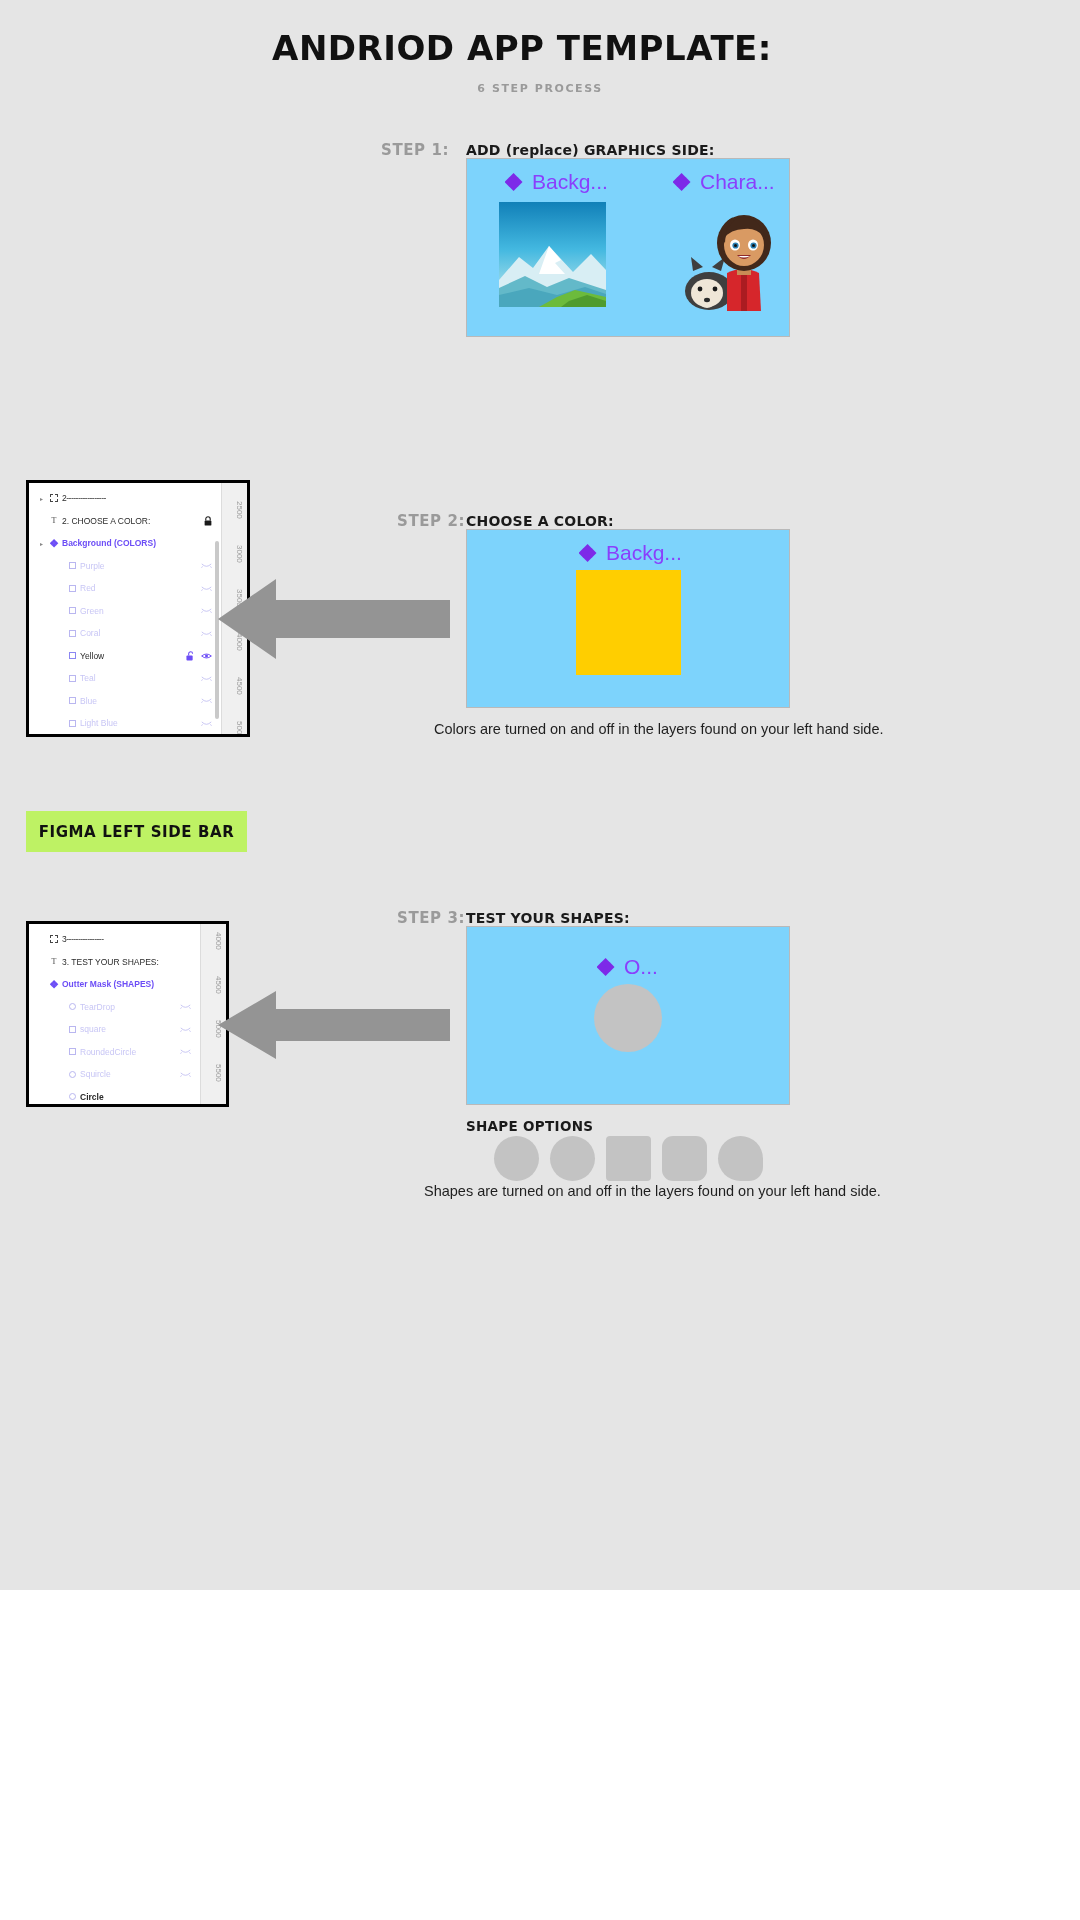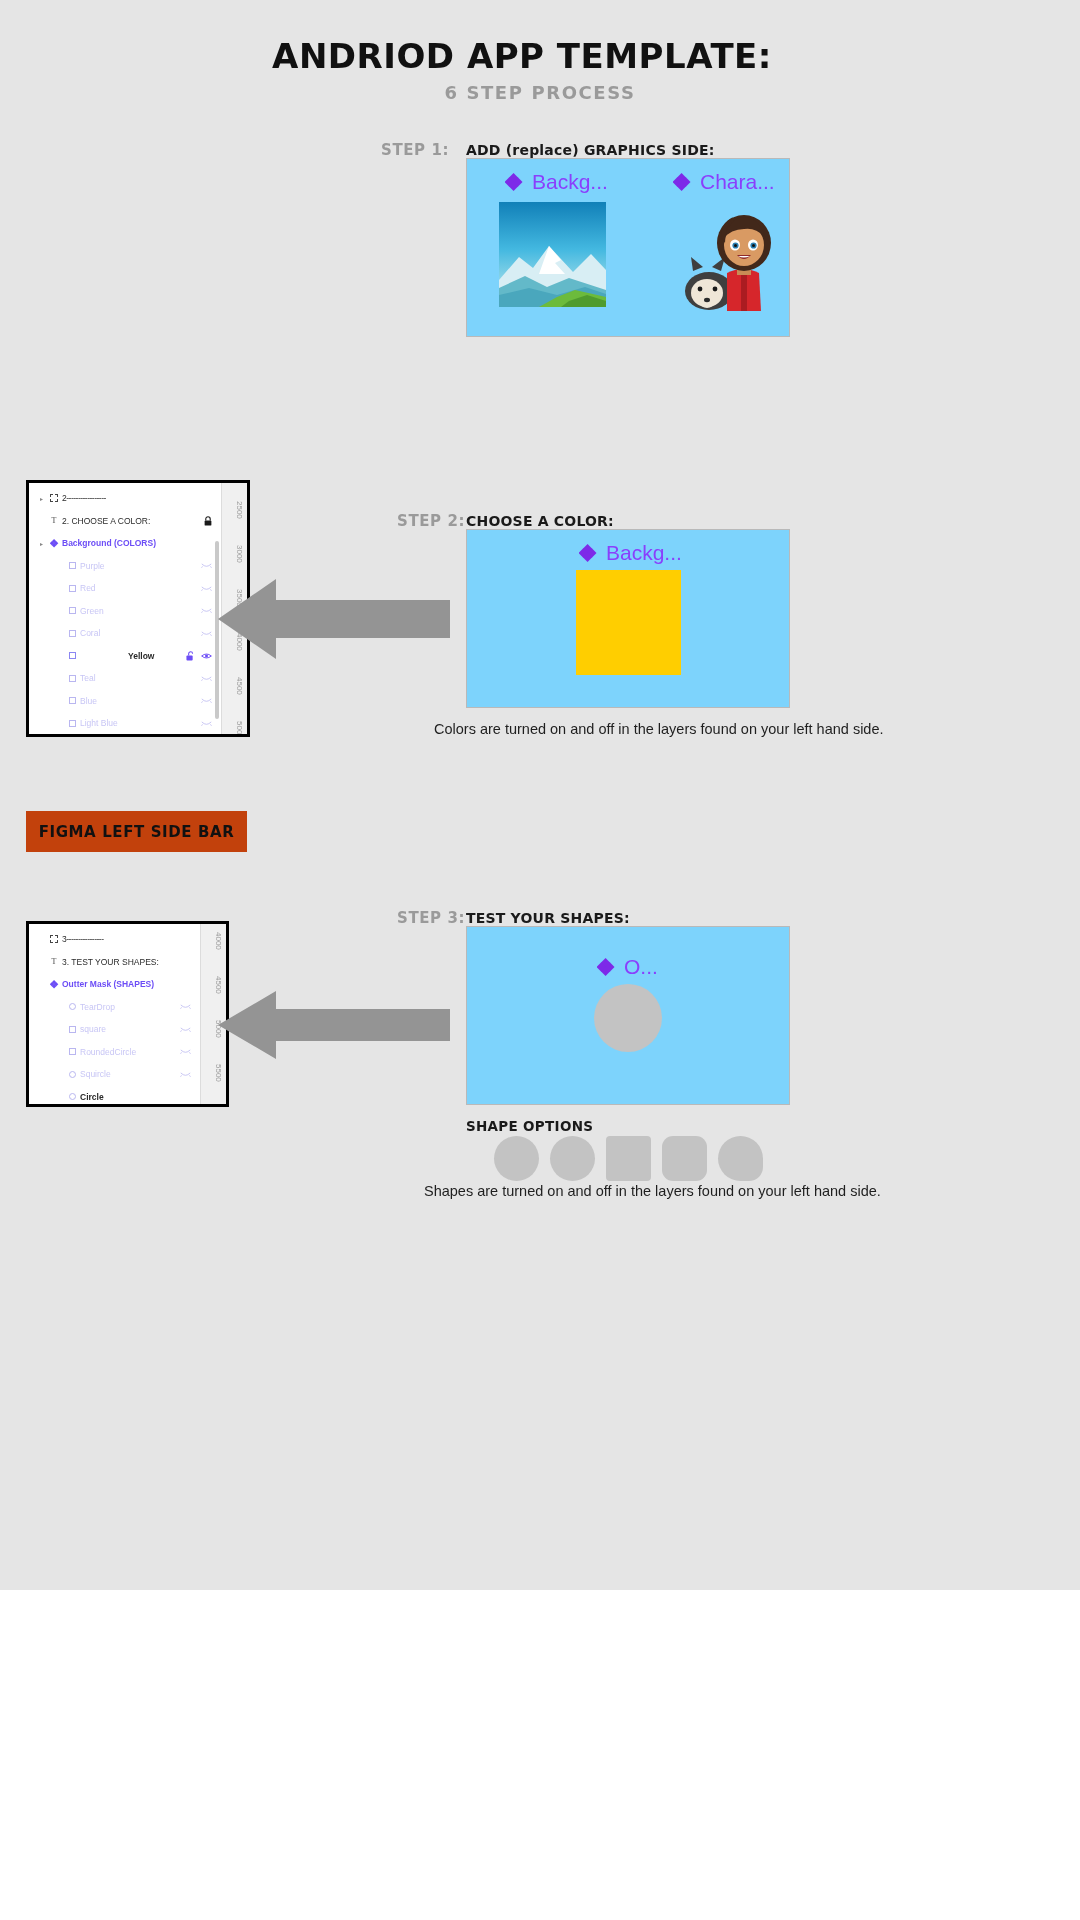--- a/index.html
+++ b/index.html
@@ -17,38 +17,38 @@
   .canvas-bg {
     position: absolute;
     left: 0; top: 0;
     width: 1080px; height: 1590px;
     background: #e5e5e5;
   }
 
   
   .title {
     position: absolute;
-    left: 0; top: 36px;
+    left: 0; top: 28px;
     width: 1044px;
     text-align: center;
     font-family: "DejaVu Sans", sans-serif;
     font-weight: bold;
     font-size: 34px;
     letter-spacing: 0.5px;
     color: #111111;
     text-transform: uppercase;
   }
   .subtitle {
     position: absolute;
     left: 0; top: 82px;
     width: 1080px;
     text-align: center;
     font-family: "DejaVu Sans", sans-serif;
     font-weight: bold;
-    font-size: 18px;
+    font-size: 11px;
     letter-spacing: 1.6px;
     color: #9a9a9a;
     text-transform: uppercase;
   }
 
   
   .step-label {
     position: absolute;
     font-family: "DejaVu Sans", sans-serif;
     font-weight: bold;
@@ -159,21 +159,21 @@
   }
   .lr-name { flex: 1; }
   .lr-right {
     display: flex; align-items: center; gap: 7px;
     padding-right: 9px; flex: none;
   }
   .layer-row.group .lr-name { color: #6c4df6; font-weight: bold; }
   .layer-row.group .lr-icon { color: #6c4df6; }
   .layer-row.dark .lr-name { color: #2a2a2a; }
   .layer-row.dark .lr-icon { color: #444; }
-  .layer-row.active .lr-name { color: #2a2a2a; font-weight: bold; margin-left: 48px; }
+  .layer-row.active .lr-name { color: #2a2a2a; font-weight: normal; }
   .layer-row.active .lr-icon { color: #8b86f2; }
   .layer-row.circle-active .lr-name { color: #2a2a2a; font-weight: bold; }
 
   .dashline { color: #2a2a2a; letter-spacing: -0.5px; }
 
   
   .sq-ico { width: 7px; height: 7px; border: 1px solid currentColor; }
   .circ-ico { width: 7px; height: 7px; border: 1px solid currentColor; border-radius: 50%; }
   .txt-ico { font-size: 8px; font-family: "Liberation Serif", serif; }
   .frame-ico { width: 8px; height: 8px; border: 1px dashed currentColor; }
@@ -205,21 +205,21 @@
     background: #c9c9c9;
     border-radius: 2px;
   }
 
   
   .arrow { position: absolute; }
 
   
   .banner {
     position: absolute;
-    background: #c2410c;
+    background: #bef264;
     display: flex;
     align-items: center;
     justify-content: center;
     font-family: "DejaVu Sans", sans-serif;
     font-weight: bold;
     font-size: 15px;
     letter-spacing: 0.6px;
     color: #111111;
     text-transform: uppercase;
   }

